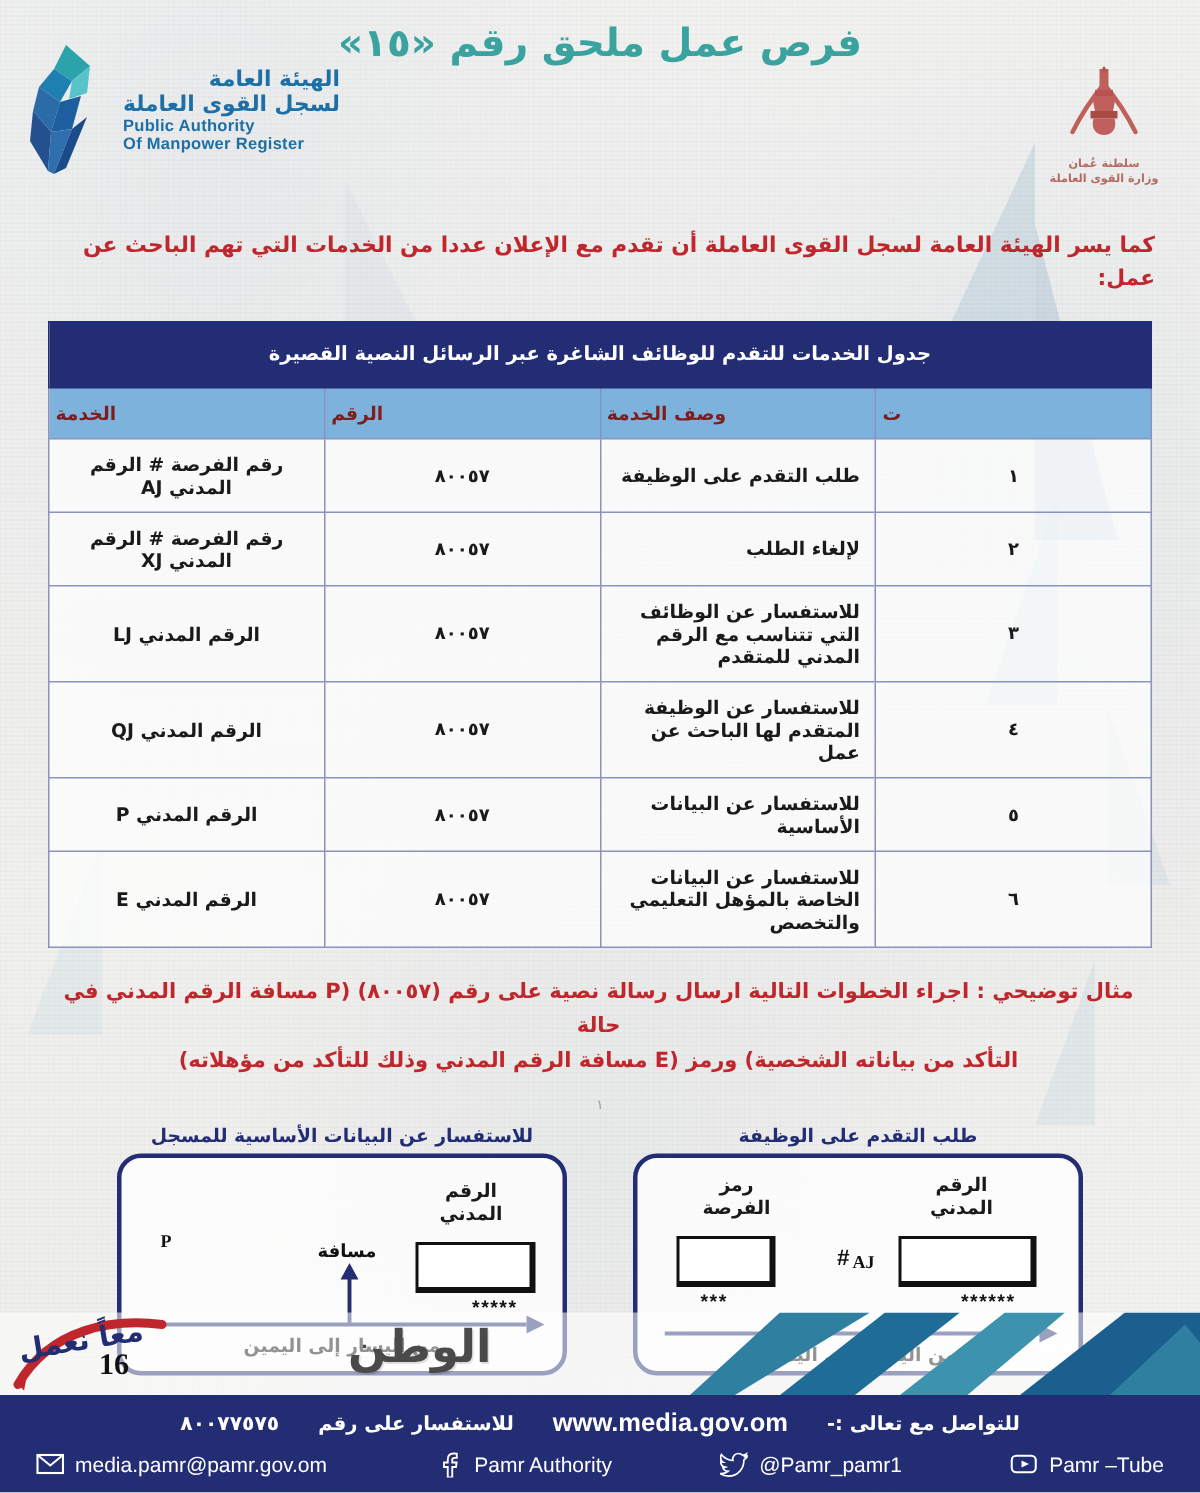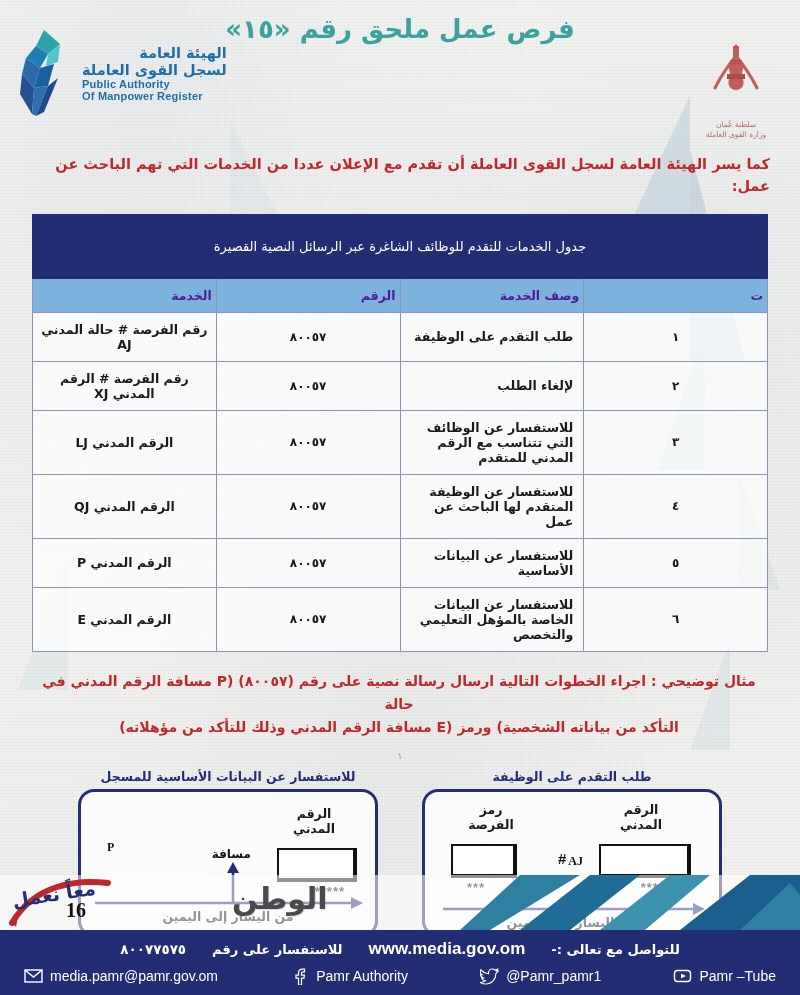--- a/index.html
+++ b/index.html
@@ -87,22 +87,22 @@
     font-size: 11px; font-weight: bold; color: #1d6fa5;
     letter-spacing: 0.2px; white-space: nowrap;
     font-family: "Liberation Sans", sans-serif;
   }
   .emblem-right {
     position: absolute;
     top: 38px; right: 16px;
     width: 96px; text-align: center;
   }
   .emblem-cap {
-    margin-top: 20px;
-    font-size: 7.5px; font-weight: normal; color: #b46a63;
+    margin-top: 4px;
+    font-size: 7.5px; font-weight: bold; color: #b46a63;
     line-height: 1.35; font-family: "DejaVu Sans", sans-serif;
   }
 
   
   .intro {
     margin: 6px 30px 16px 28px;
     text-align: right;
     font-size: 14.5px;
     font-weight: bold;
     color: #c0272d;
@@ -119,31 +119,31 @@
     background: rgba(255,255,255,0.72);
   }
   table.svc th, table.svc td {
     border: 1px solid #8a92bd;
     font-family: "DejaVu Sans", sans-serif;
   }
   .tbl-title {
     background: #232d74;
     color: #ffffff;
     font-size: 13px;
-    font-weight: normal;
-    text-align: center;
-    padding: 24px 4px;
+    font-weight: bold;
+    text-align: center;
+    padding: 14px 4px;
     border: 1px solid #232d74 !important;
   }
   .col-hdr {
     background: #7db2dd;
-    color: #4c1d95;
+    color: #7f1d1d;
     font-size: 12.5px;
     font-weight: bold;
-    text-align: right;
+    text-align: left;
     padding: 9px 4px;
   }
   td.c-idx {
     width: 26px;
     text-align: center;
     font-size: 12px;
     font-weight: bold;
     color: #1a1a1a;
     padding: 9px 2px;
   }
@@ -431,21 +431,21 @@
             <th class="col-hdr">وصف الخدمة</th>
             <th class="col-hdr" style="width:60px;">الرقم</th>
             <th class="col-hdr" style="width:204px;">الخدمة</th>
           </tr>
         </thead>
         <tbody>
           <tr>
             <td class="c-idx">١</td>
             <td class="c-desc">طلب التقدم على الوظيفة</td>
             <td class="c-num">٨٠٠٥٧</td>
-            <td class="c-svc">رقم الفرصة # حالة المدني AJ</td>
+            <td class="c-svc">رقم الفرصة # الرقم المدني AJ</td>
           </tr>
           <tr>
             <td class="c-idx">٢</td>
             <td class="c-desc">لإلغاء الطلب</td>
             <td class="c-num">٨٠٠٥٧</td>
             <td class="c-svc">رقم الفرصة # الرقم المدني XJ</td>
           </tr>
           <tr>
             <td class="c-idx">٣</td>
             <td class="c-desc">للاستفسار عن الوظائف التي تتناسب مع الرقم المدني للمتقدم</td>

